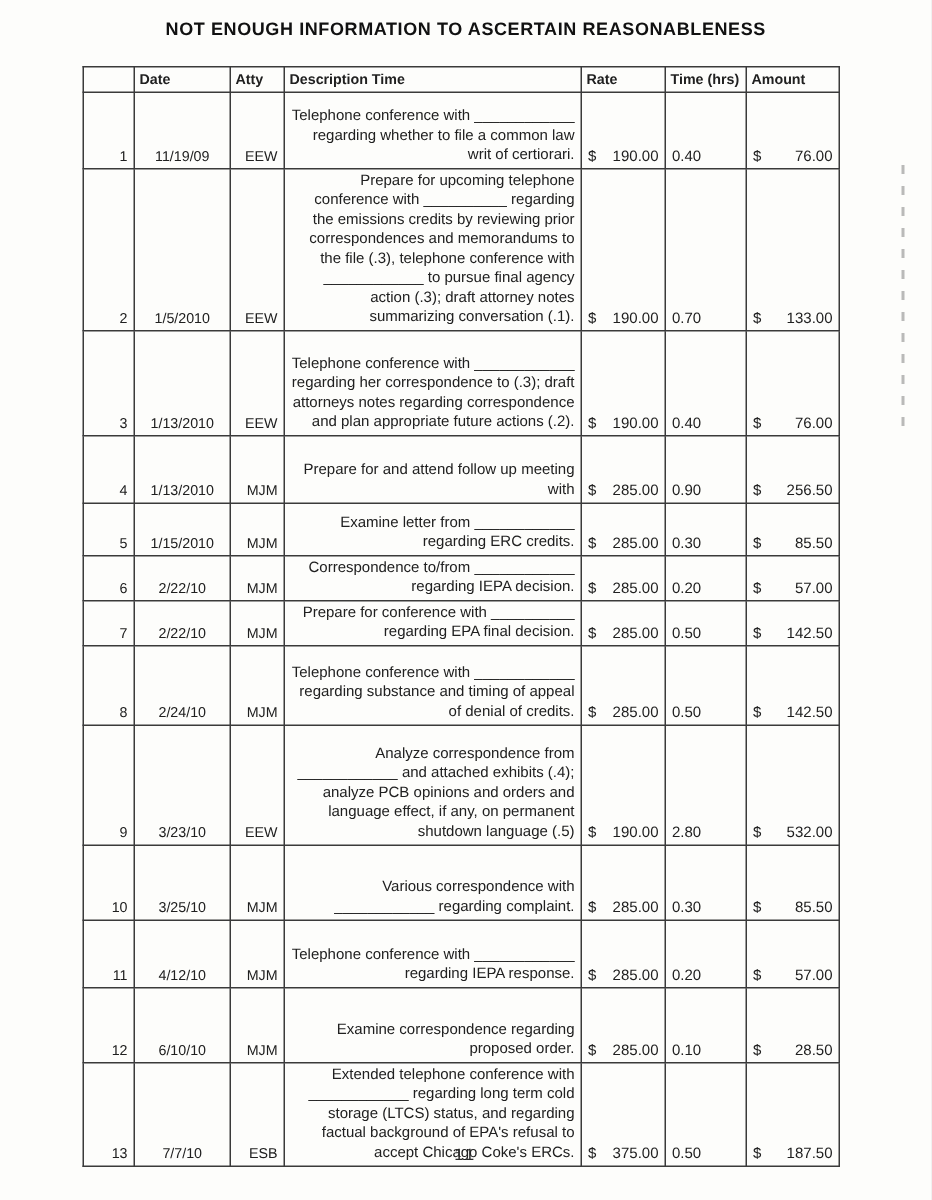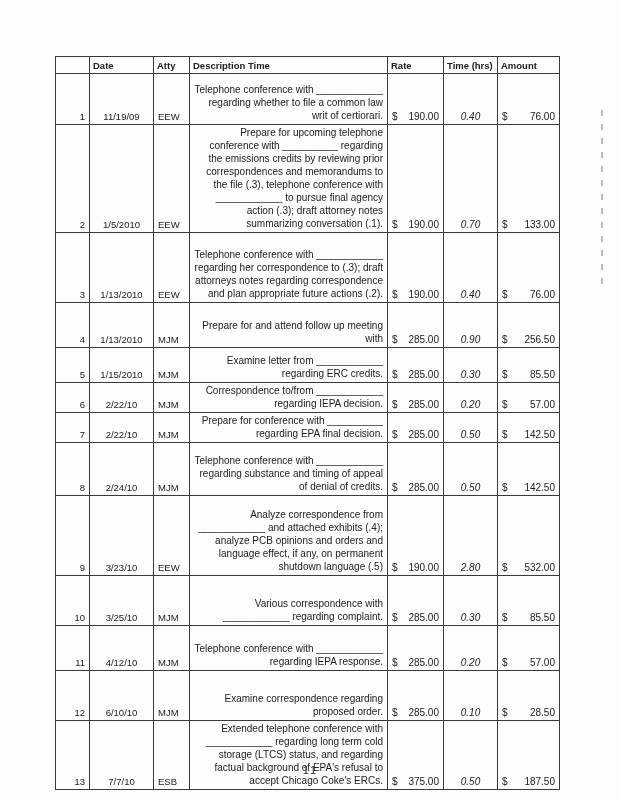--- a/index.html
+++ b/index.html
@@ -23,21 +23,21 @@
     left: 0;
     width: 100%;
     text-align: center;
     font-size: 12px;
     font-weight: bold;
     letter-spacing: 0.4px;
     color: #111;
   }
   table.billing {
     position: absolute;
-    top: 56px;
+    top: 44px;
     left: 55px;
     width: 482px;
     border-collapse: collapse;
     table-layout: fixed;
     font-size: 10px;
     color: #202020;
   }
   table.billing th, table.billing td {
     border: 1px solid #3a3a3a;
     padding: 1px 4px 2px 4px;
@@ -55,23 +55,23 @@
   }
   col.c-num  { width: 34px; }
   col.c-date { width: 64px; }
   col.c-atty { width: 36px; }
   col.c-desc { width: 198px; }
   col.c-rate { width: 56px; }
   col.c-time { width: 54px; }
   col.c-amt  { width: 62px; }
   td.cell-num  { text-align: right; font-size: 9.5px; }
   td.cell-date { text-align: center; font-size: 9.5px; white-space: nowrap; padding-left:1px; padding-right:1px;margin-left:32px;}
-  td.cell-atty { text-align: left; font-size: 9.5px; }
+  td.cell-atty { text-align: right; font-size: 9.5px; }
   td.cell-desc { line-height: 1.3; text-align: right; }
-  td.cell-time { text-align: center; padding-right: 10px; font-style: italic; }
+  td.cell-time { text-align: left; padding-right: 10px; }
   .money {
     display: flex;
     justify-content: space-between;
     align-items: baseline;
   }
   .money .cur { padding-right: 2px; }
   .money .val { text-align: center; }
   
   table.billing tbody tr:nth-child(1)  { height: 51px; }
   table.billing tbody tr:nth-child(2)  { height: 95px; }
@@ -107,20 +107,21 @@
       rgba(60,60,60,0.35) 0 6px,
       transparent 6px 14px
     );
   }
 </style>
 </head>
 <body>
 
 <div class="page">
 
+  <div class="doc-title">NOT ENOUGH INFORMATION TO ASCERTAIN REASONABLENESS</div>
 
   <table class="billing">
     <colgroup>
       <col class="c-num">
       <col class="c-date">
       <col class="c-atty">
       <col class="c-desc">
       <col class="c-rate">
       <col class="c-time">
       <col class="c-amt">

